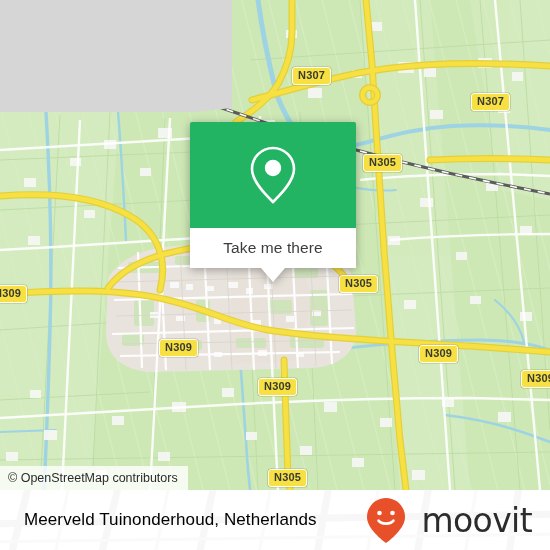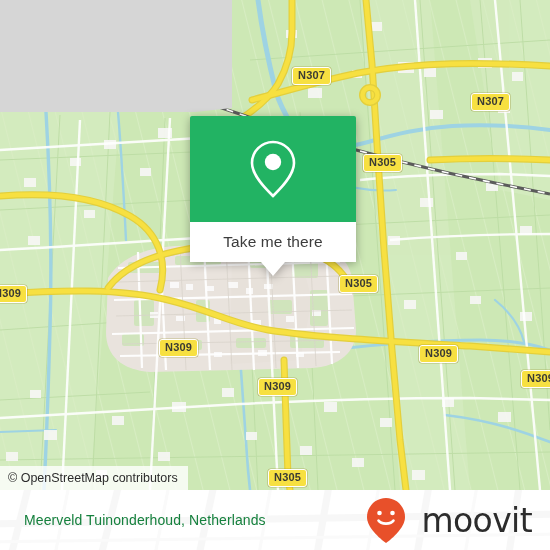--- a/index.html
+++ b/index.html
@@ -38,21 +38,21 @@
     padding: 1px 5px 2px 5px;
     line-height: 13px;
     white-space: nowrap;
     box-shadow: 0 0 0 .6px rgba(150,140,40,.5);
     font-family: "Liberation Sans", sans-serif;
   }
 
   
   #popup {
     position: absolute;
-    left: 190px; top: 116px;
+    left: 190px; top: 122px;
     width: 166px;
     filter: drop-shadow(0 2px 5px rgba(0,0,0,.32));
     z-index: 40;
   }
   #popup-head {
     width: 166px; height: 106px;
     background: #22b363;
     border-radius: 2px 2px 0 0;
     display: flex; align-items: center; justify-content: center;
   }
@@ -105,22 +105,22 @@
     overflow: hidden;
   }
   #footer-watermark {
     position: absolute;
     left: 0; top: 0; width: 550px; height: 60px;
     opacity: .30;
     pointer-events: none;
   }
   #footer-title {
     position: relative;
-    font-size: 14px;
-    color: #15803d;
+    font-size: 17px;
+    color: #000000;
     letter-spacing: .1px;
     z-index: 2;
   }
   #brand {
     position: relative;
     display: flex; align-items: center; gap: 14px;
     z-index: 2;
   }
   #brand-word {
     font-size: 33px;

